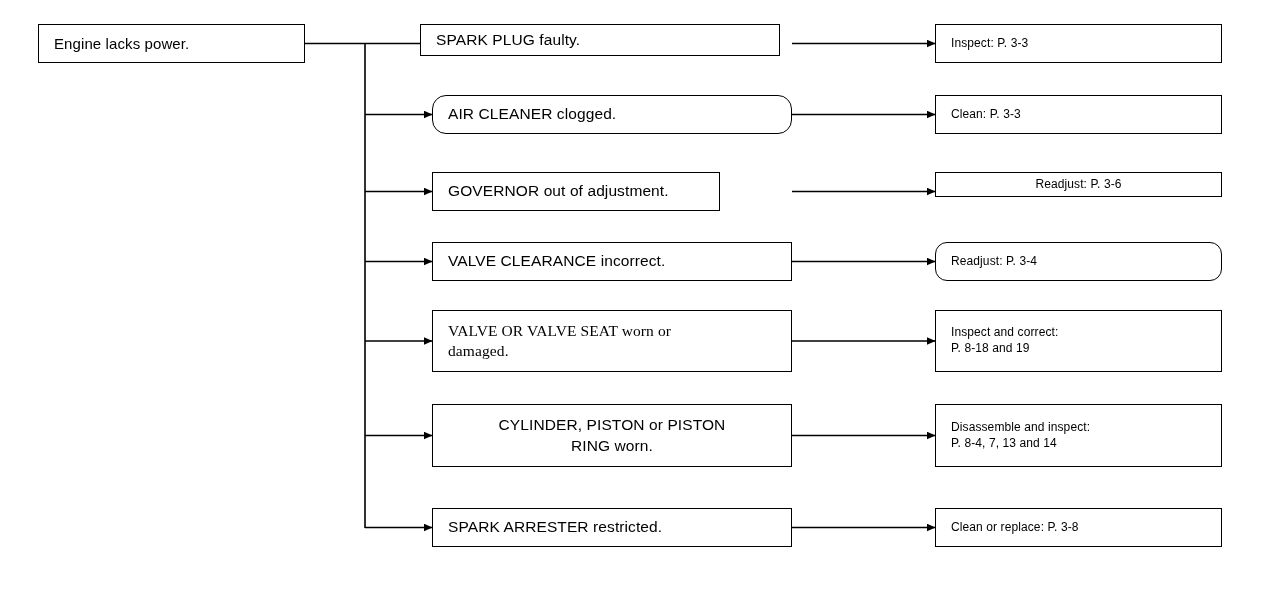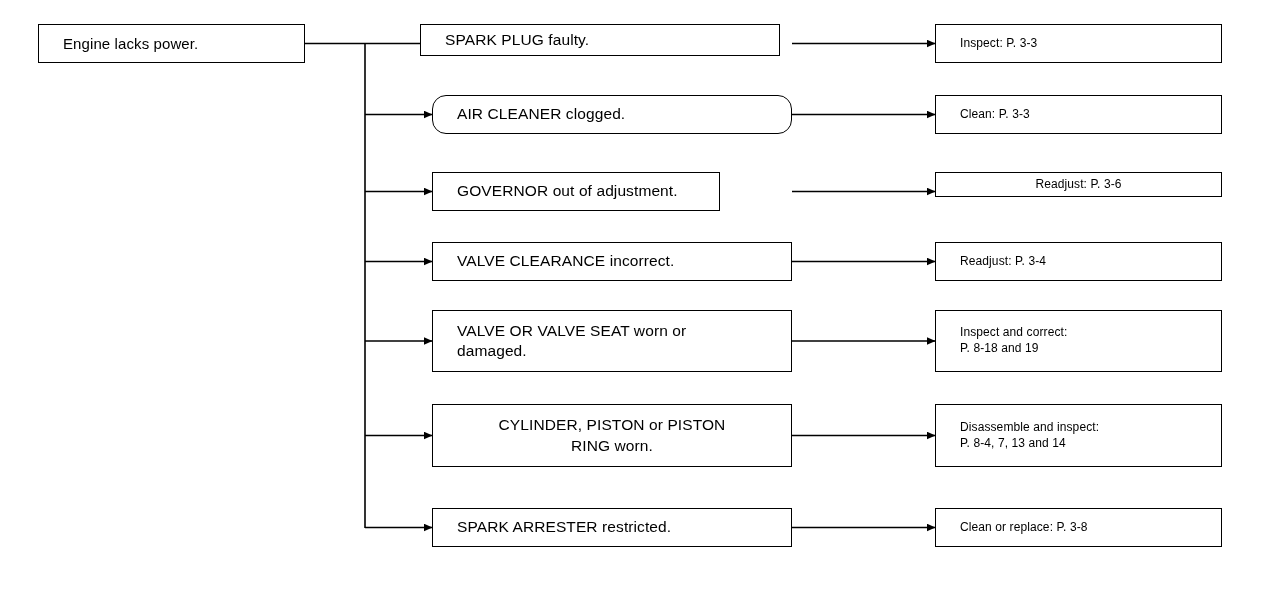--- a/index.html
+++ b/index.html
@@ -28,21 +28,21 @@
     pointer-events: none;
   }
   .node-box {
     position: absolute;
     box-sizing: border-box;
     border: 1.6px solid #000000;
     background: #ffffff;
     display: flex;
     flex-direction: column;
     justify-content: center;
-    padding: 0 24px;
+    padding: 0 15px;
   }
   .node-text {
     font-size: 15.5px;
     line-height: 1.32;
     letter-spacing: 0.1px;
     white-space: pre-line;
     color: #000000;
   }
   .root-box .node-text {
     font-size: 15px;
@@ -103,24 +103,24 @@
       </div>
       <div class="node-box mid-box" style="left: 432px; top: 172px; width: 288px; height: 39px;">
         <div class="node-text">GOVERNOR out of adjustment.</div>
       </div>
       <div class="node-box act-box" style="left: 935px; top: 172px; width: 287px; height: 25px; text-align: center;">
         <div class="node-text">Readjust: P. 3-6</div>
       </div>
       <div class="node-box mid-box" style="left: 432px; top: 242px; width: 360px; height: 39px;">
         <div class="node-text">VALVE CLEARANCE incorrect.</div>
       </div>
-      <div class="node-box act-box" style="left: 935px; top: 242px; width: 287px; height: 39px;">
+      <div class="node-box act-box" style="left: 935px; top: 242px; width: 287px; height: 39px; border-radius: 12px;">
         <div class="node-text">Readjust: P. 3-4</div>
       </div>
-      <div class="node-box mid-box" style="left: 432px; top: 310px; width: 360px; height: 62px;">
+      <div class="node-box mid-box" style="left: 432px; top: 310px; width: 360px; height: 62px; font-family: Liberation Serif, serif;">
         <div class="node-text">VALVE OR VALVE SEAT worn or
 damaged.</div>
       </div>
       <div class="node-box act-box" style="left: 935px; top: 310px; width: 287px; height: 62px;">
         <div class="node-text">Inspect and correct:
 P. 8-18 and 19</div>
       </div>
       <div class="node-box mid-box" style="left: 432px; top: 404px; width: 360px; height: 63px; text-align: center;">
         <div class="node-text">CYLINDER, PISTON or PISTON
 RING worn.</div>

